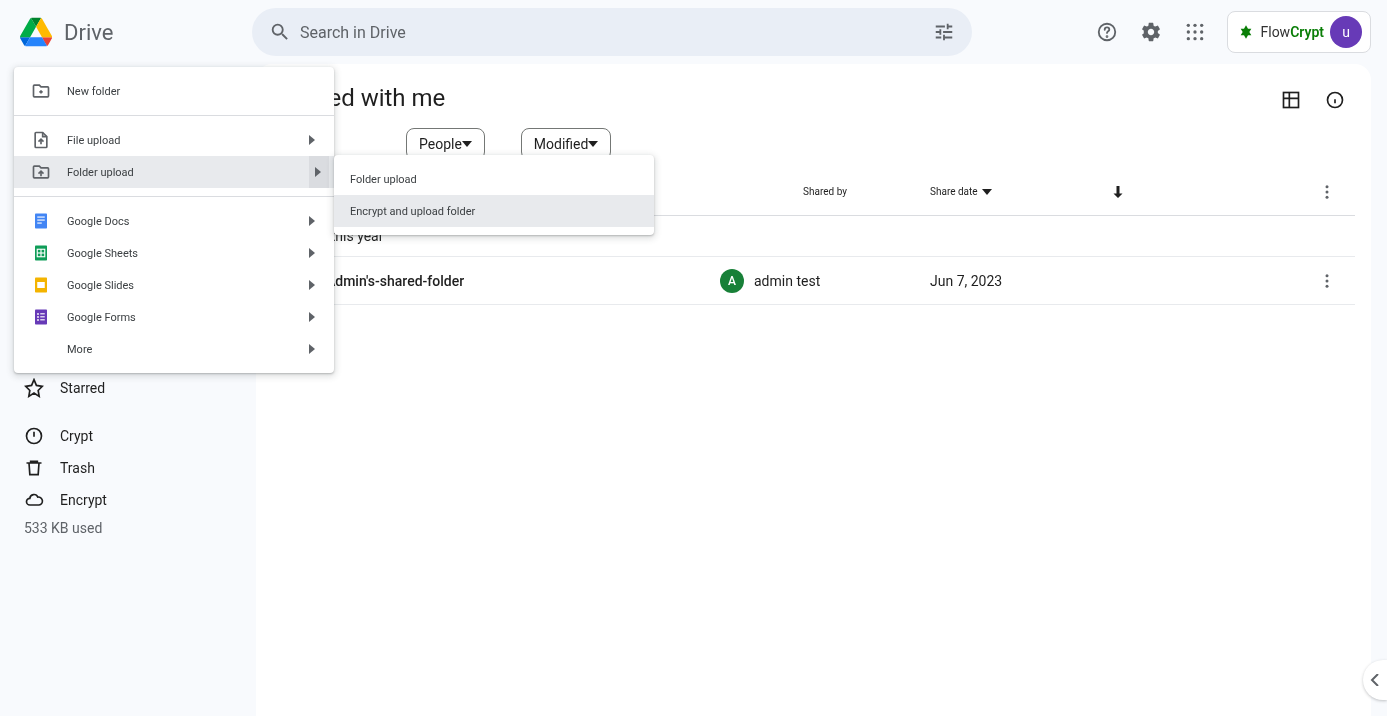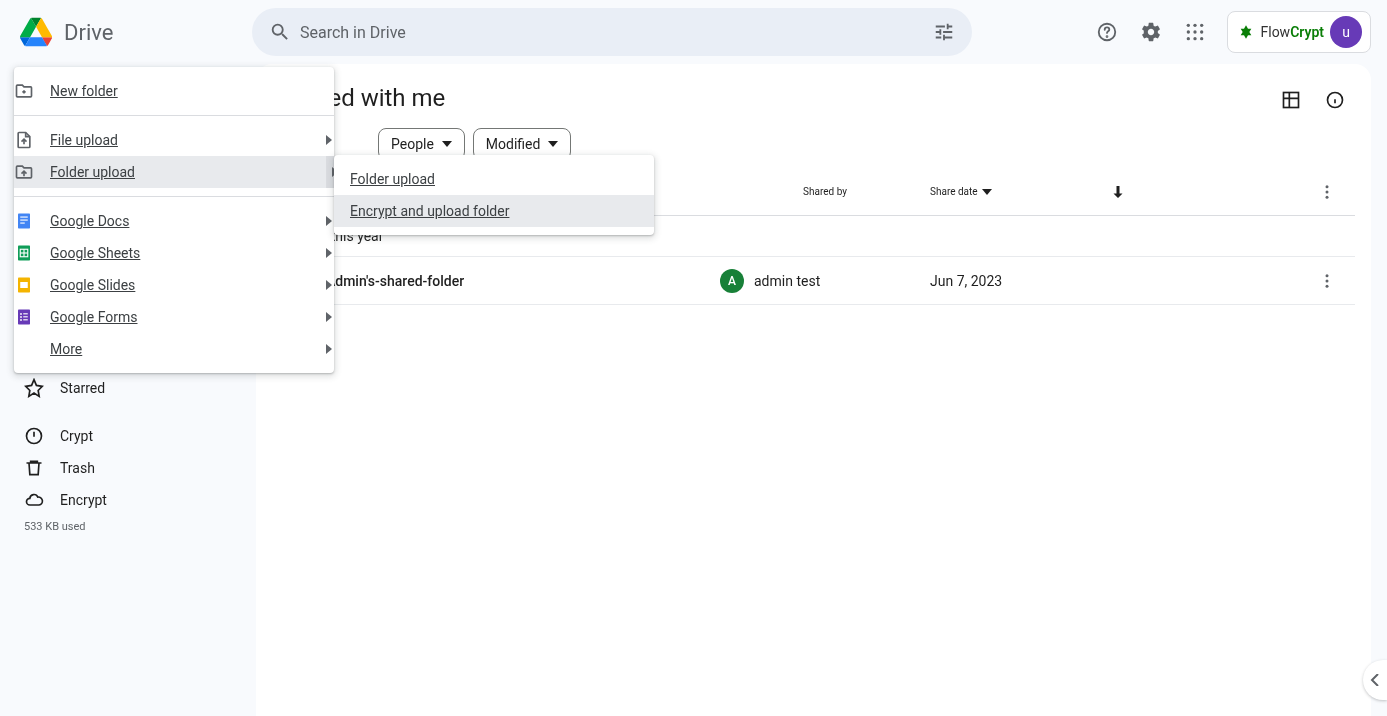--- a/index.html
+++ b/index.html
@@ -17,45 +17,45 @@
   .header-spacer { flex:1; }
   .header-icons { display:flex; align-items:center; gap:4px; }
   .icon-btn { width:40px; height:40px; display:flex; align-items:center; justify-content:center; border-radius:50%; cursor:pointer; color:#5f6368; }
   .flowcrypt-badge { display:flex; align-items:center; gap:6px; background:#fff; border:1px solid #dadce0; border-radius:8px; padding:4px 8px 4px 10px; margin-left:8px; }
   .avatar { width:32px; height:32px; border-radius:50%; background:#673ab7; color:#fff; display:flex; align-items:center; justify-content:center; font-size:14px; }
 
   
   .sidebar { position:absolute; left:0; top:64px; width:256px; bottom:0; padding:8px 0; }
   .nav-item { display:flex; align-items:center; gap:16px; height:32px; padding:0 12px 0 24px; margin:0 8px 0 0; border-radius:0 16px 16px 0; font-size:14px; color:#1f1f1f; cursor:pointer; }
   .nav-item .nav-icon { width:20px; display:flex; justify-content:center; color:#1f1f1f; }
-  .storage-used { padding:4px 0 0 24px; font-size:11px; color:#5f6368; }
+  .storage-used { padding:4px 0 0 24px; font-size:14px; color:#5f6368; }
 
   
   .main { position:absolute; left:256px; top:64px; right:16px; bottom:0; background:#fff; border-radius:16px 16px 0 0; padding:16px 16px 0 16px; }
   .page-title { font-size:24px; padding:4px 8px 8px 8px; }
   .chips { display:flex; gap:8px; padding:8px; }
-  .chip { display:flex; align-items:center; gap:8px; border:1px solid #747775; border-radius:8px; height:32px; padding:0 12px; font-size:14px; cursor:pointer; }
+  .chip { display:flex; align-items:center; border:1px solid #747775; border-radius:8px; height:32px; padding:0 12px; font-size:14px; cursor:pointer;margin-left:28px; }
   .chip svg { }
   .list-header { display:flex; align-items:center; height:48px; border-bottom:1px solid #dadce0; font-size:10px; font-weight:400; color:#1f1f1f; padding:0 8px;text-align:center; }
   .col-name { flex:0 0 440px; padding-left:8px; }
   .col-sharedby { flex:0 0 210px; }
   .col-date { flex:0 0 160px; display:flex; align-items:center; gap:4px; }
   .col-sort { flex:0 0 56px; display:flex; justify-content:center; }
   .col-spacer { flex:1; }
   .col-menu { flex:0 0 40px; display:flex; justify-content:center; }
   .section-label { padding:12px 16px; font-size:14px; color:#1f1f1f; border-bottom:1px solid #e8eaed; }
   .row { display:flex; align-items:center; height:48px; border-bottom:1px solid #e8eaed; font-size:14px; padding:0 8px; }
   .row .col-name { display:flex; align-items:center; gap:16px; font-weight:500; color:#1f1f1f; }
   .shared-avatar { width:24px;height:24px;border-radius:50%;background:#188038;color:#fff;display:flex;align-items:center;justify-content:center;font-size:12px;font-weight:500; }
   .col-sharedby-inner { display:flex; align-items:center; gap:10px; }
   .top-right-actions { position:absolute; top:16px; right:16px; display:flex; gap:4px; }
 
   
   .context-menu { position:absolute; left:14px; top:67px; width:320px; background:#fff; border-radius:4px; box-shadow:0 2px 6px 2px rgba(60,64,67,.15),0 1px 2px rgba(60,64,67,.3); padding:8px 0; z-index:100; }
-  .menu-item { display:flex; align-items:center; height:32px; padding:0 0; gap:16px; font-size:14px; color:#3c4043; cursor:pointer; position:relative;text-decoration:underline; }
+  .menu-item { display:flex; align-items:center; height:32px; padding:0 17px; gap:16px; font-size:11px; color:#3c4043; cursor:pointer; position:relative; }
   .menu-item.hovered { background:#e8eaed; }
   .menu-item .menu-icon { width:20px; display:flex; justify-content:center; color:#5f6368; }
   .menu-item .menu-arrow { margin-left:auto; color:#5f6368; }
   .menu-divider { height:1px; background:#dadce0; margin:8px 0; }
 
   .submenu { position:absolute; left:334px; top:155px; width:320px; background:#fff; border-radius:4px; box-shadow:0 2px 6px 2px rgba(60,64,67,.15),0 1px 2px rgba(60,64,67,.3); padding:8px 0; z-index:101; }
   .submenu .menu-item { padding-left:16px; }
 
   .side-panel-toggle { position:absolute; right:0; bottom:16px; width:24px; height:40px; background:#fff; border-radius:20px 0 0 20px; box-shadow:0 1px 3px rgba(60,64,67,.3); display:flex; align-items:center; justify-content:center; color:#5f6368; cursor:pointer; }
 

